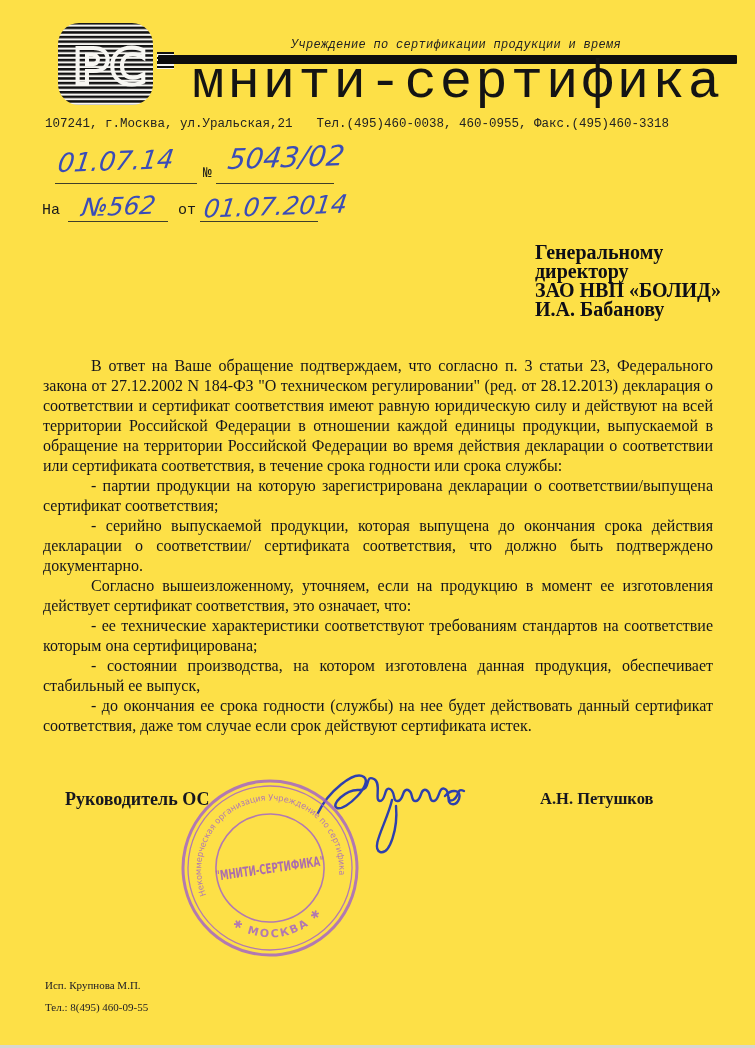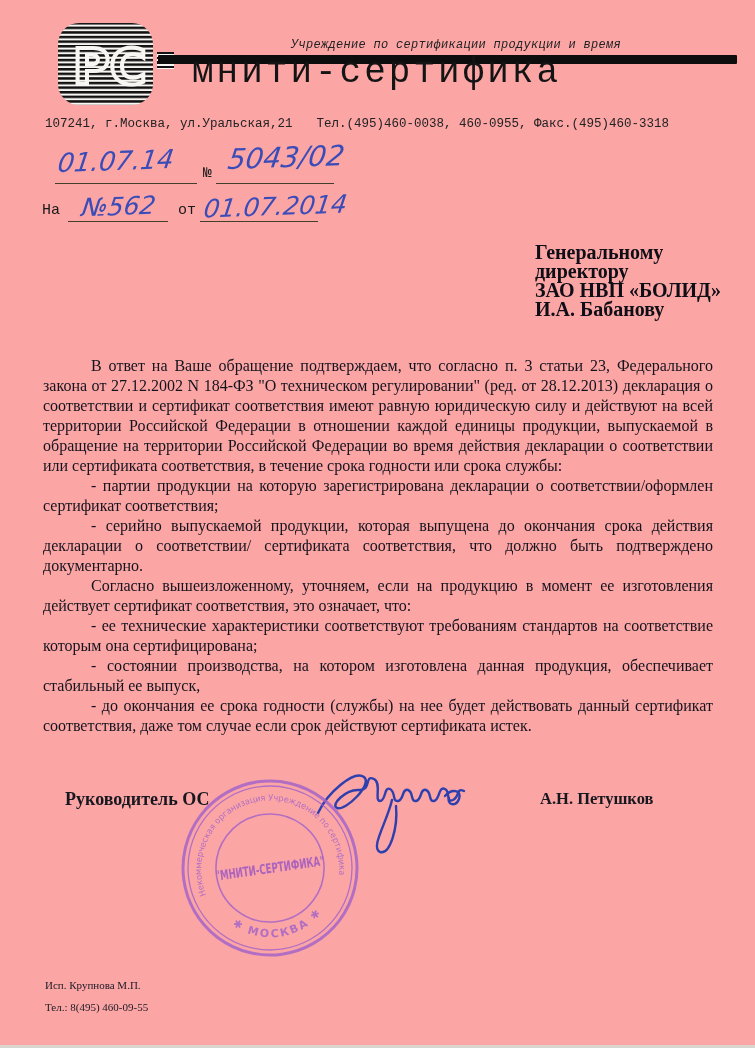--- a/index.html
+++ b/index.html
@@ -1,38 +1,38 @@
 <!DOCTYPE html>
 <html lang="ru"><head>
 <meta charset="utf-8">
 <style>
   * { margin:0; padding:0; box-sizing:border-box; }
   html,body { background:#e9e8e4; }
   .page {
     position:relative; width:755px; height:1048px;
-    background:#fca5a5; overflow:hidden;
+    background:#fde047; overflow:hidden;
     font-family:"Liberation Serif", serif;
     color:#17171f;
   }
   .abs { position:absolute; }
 
   
   .logo { left:57px; top:22px; }
   .bar-fragment { left:157px; top:52px; width:17px; height:17px;
     background:repeating-linear-gradient(#111 0 2.4px, #f7f6f2 2.4px 4.6px); }
   .head-bar { left:158px; top:55px; width:579px; height:9px; background:#0d0d0d; border-radius:1px; }
   .tagline {
     left:291px; top:38px;
     font-family:"Liberation Mono", monospace; font-style:italic;
     font-size:12px; letter-spacing:0.3px; color:#222; white-space:nowrap;
   }
   .brand-title {
     left:192px; top:52px;
     font-family:"Liberation Mono", monospace;
-    font-size:36px; letter-spacing:3px; color:#141414; white-space:nowrap;
+    font-size:54px; letter-spacing:3px; color:#141414; white-space:nowrap;
   }
   .addr-line {
     left:45px; top:117px; white-space:nowrap;
     font-family:"Liberation Mono", monospace; font-size:12.5px; color:#222;
   }
   .addr-line .gap { display:inline-block; width:24px; }
 
   
   .hw {
     font-family:"DejaVu Sans", sans-serif; font-style:italic;
@@ -105,21 +105,21 @@
   <div class="abs uline" style="left:200px; top:188px; width:118px; height:34px;"></div>
 
   <div class="abs recipient">
     <div>Генеральному директору</div>
     <div>ЗАО НВП «БОЛИД»</div>
     <div>И.А. Бабанову</div>
   </div>
 
   <div class="abs body-text">
     <p>В ответ на Ваше обращение подтверждаем, что согласно п. 3 статьи 23, Федерального закона от 27.12.2002 N 184-ФЗ "О техническом регулировании" (ред. от 28.12.2013) декларация о соответствии и сертификат соответствия имеют равную юридическую силу и действуют на всей территории Российской Федерации в отношении каждой единицы продукции, выпускаемой в обращение на территории Российской Федерации во время действия декларации о соответствии или сертификата соответствия, в течение срока годности или срока службы:</p>
-    <p>- партии продукции на которую зарегистрирована декларации о соответствии/оформлен сертификат соответствия;</p>
+    <p>- партии продукции на которую зарегистрирована декларации о соответствии/выпущена сертификат соответствия;</p>
     <p>- серийно выпускаемой продукции, которая выпущена до окончания срока действия декларации о соответствии/ сертификата соответствия, что должно быть подтверждено документарно.</p>
     <p>Согласно вышеизложенному, уточняем, если на продукцию в момент ее изготовления действует сертификат соответствия, это означает, что:</p>
     <p>- ее технические характеристики соответствуют требованиям стандартов на соответствие которым она сертифицирована;</p>
     <p>- состоянии производства, на котором изготовлена данная продукция, обеспечивает стабильный ее выпуск,</p>
     <p>- до окончания ее срока годности (службы) на нее будет действовать данный сертификат соответствия, даже  том случае если срок действуют сертификата истек.</p>
   </div>
 
   <div class="abs sig-role">Руководитель ОС</div>
   <div class="abs sig-name">А.Н. Петушков</div>
 

